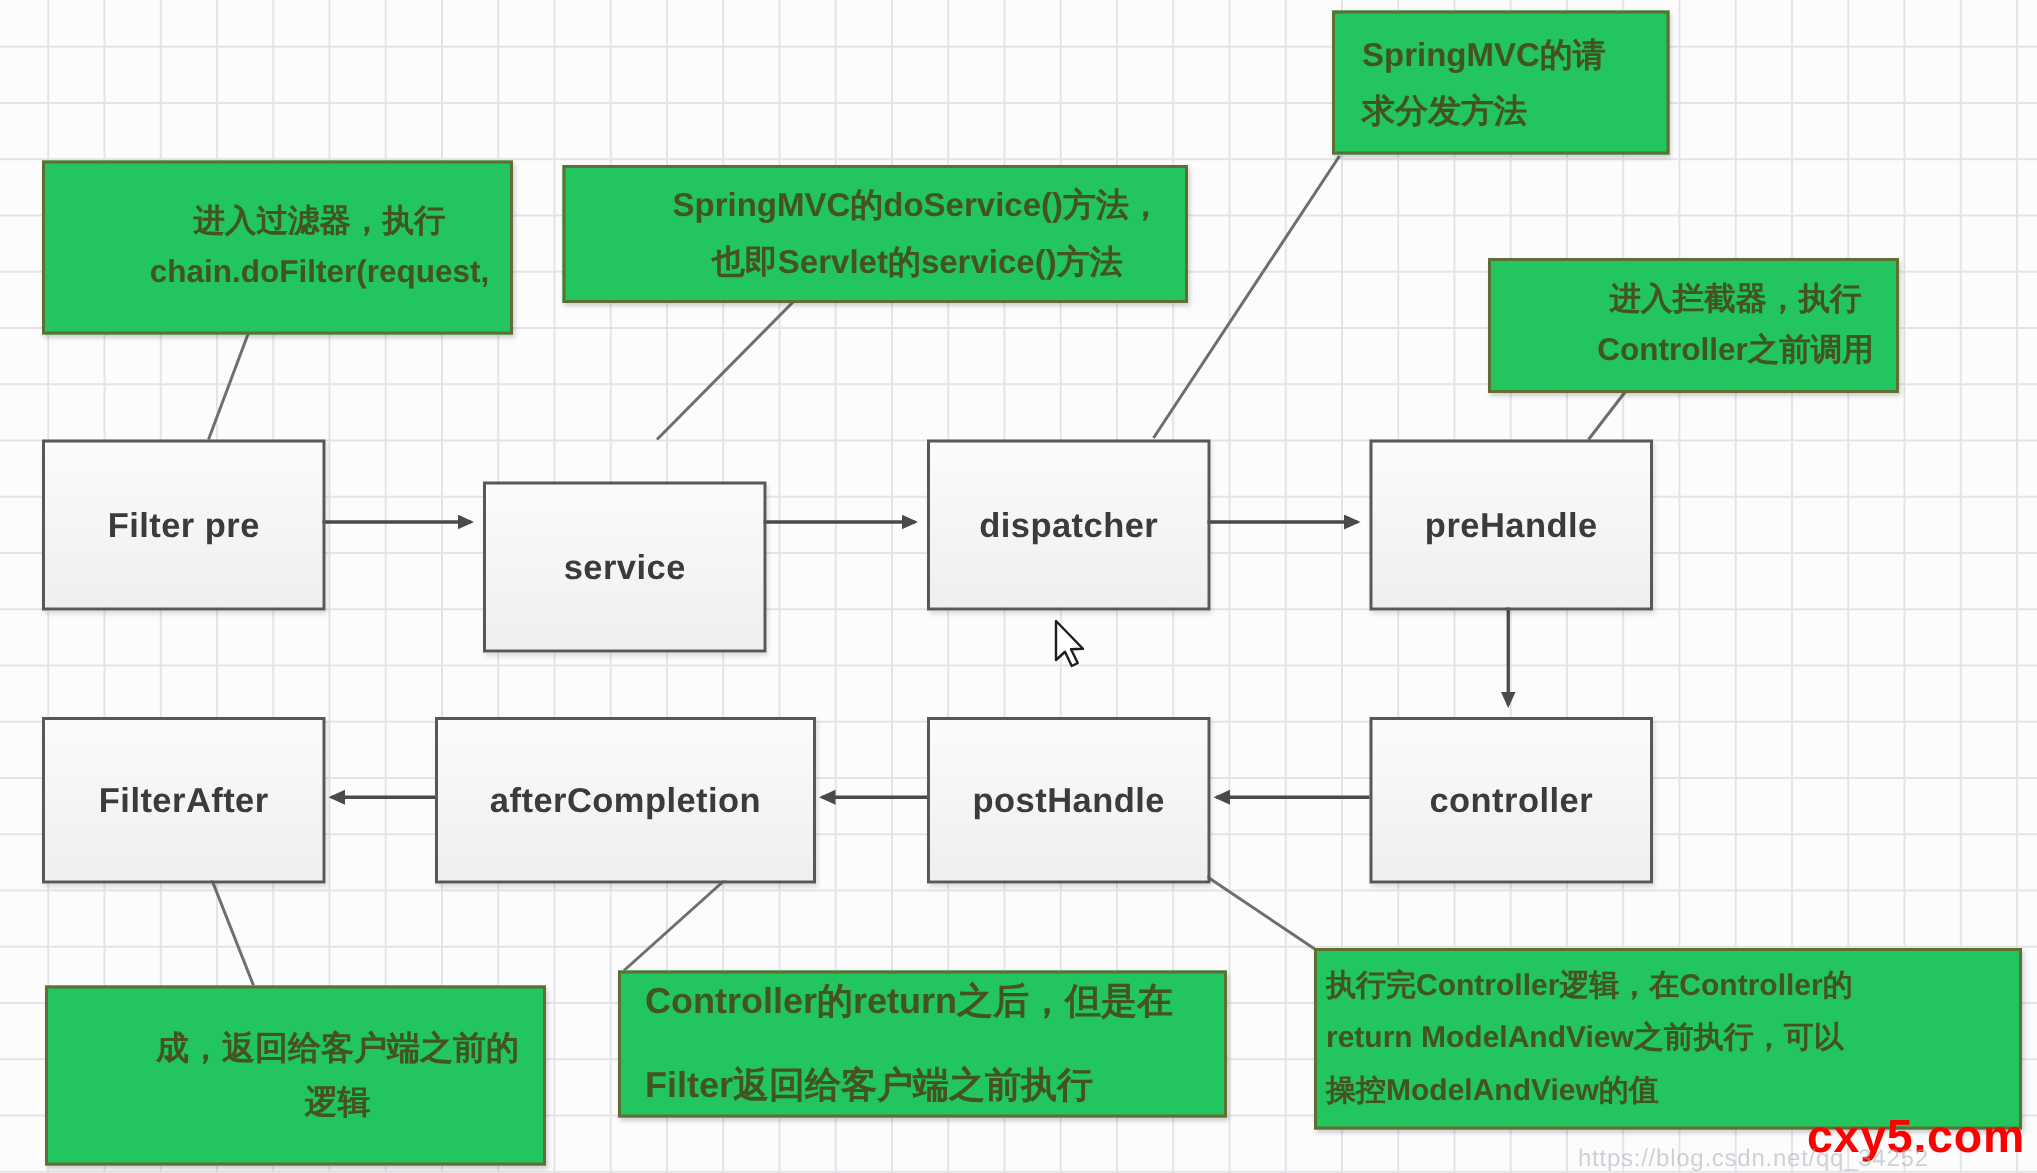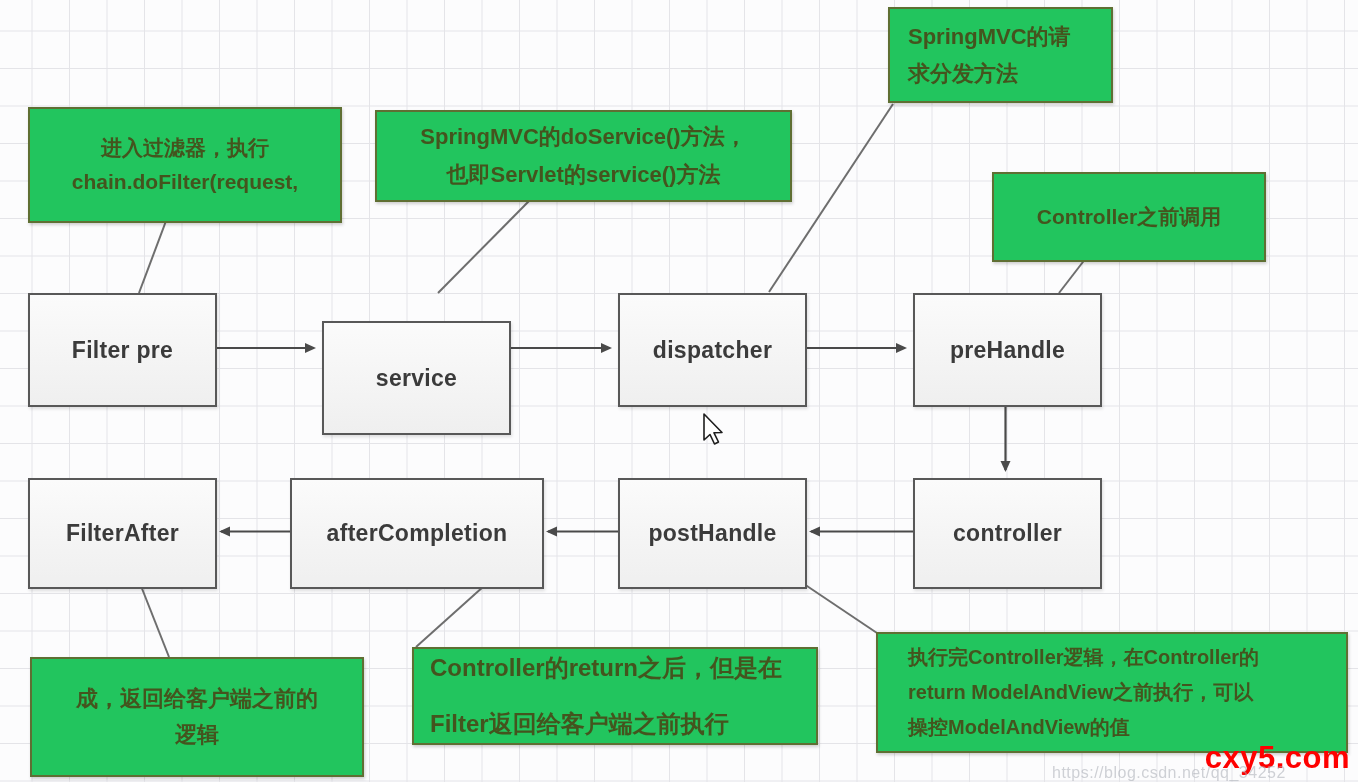--- a/index.html
+++ b/index.html
@@ -26,30 +26,30 @@
   }
   .note{
     position:absolute;
     background:#22c55e;
     border:2px solid #5f6f33;
     box-shadow:1px 2px 3px rgba(0,0,0,0.18);
     display:flex;flex-direction:column;justify-content:center;
     color:#44541e;font-weight:bold;
   }
   .note .ln{width:100%;}
-  .center .ln{text-align:center;}
+  .center .ln{text-align:center;padding-left:28px;}
   .leftal .ln{text-align:left;}
 
   #note-filter-pre{left:28px;top:107px;width:310px;height:112px;font-size:21px;line-height:34px;}
   #note-service{left:375px;top:110px;width:413px;height:88px;font-size:22px;line-height:38px;}
   #note-dispatcher{left:888px;top:7px;width:225px;height:96px;font-size:22px;line-height:37px;padding-left:18px;box-sizing:border-box;}
   #note-prehandle{left:992px;top:172px;width:270px;height:86px;font-size:21px;line-height:34px;}
   #note-filterafter{left:30px;top:657px;width:330px;height:116px;font-size:22px;line-height:36px;}
   #note-aftercompletion{left:412px;top:647px;width:406px;height:98px;font-size:24px;line-height:36px;padding-left:16px;box-sizing:border-box;gap:20px;}
-  #note-posthandle{left:876px;top:632px;width:472px;height:121px;font-size:20px;line-height:35px;padding-left:30px;box-sizing:border-box;}
+  #note-posthandle{left:876px;top:632px;width:472px;height:121px;font-size:20px;line-height:35px;padding-left:6px;box-sizing:border-box;}
 
   #node-filter-pre{left:28px;top:293px;width:185px;height:110px;}
   #node-service{left:322px;top:293px;width:185px;height:110px;margin-top:28px;}
   #node-dispatcher{left:618px;top:293px;width:185px;height:110px;}
   #node-prehandle{left:913px;top:293px;width:185px;height:110px;}
   #node-filterafter{left:28px;top:478px;width:185px;height:107px;}
   #node-aftercompletion{left:290px;top:478px;width:250px;height:107px;}
   #node-posthandle{left:618px;top:478px;width:185px;height:107px;}
   #node-controller{left:913px;top:478px;width:185px;height:107px;}
 
@@ -98,20 +98,21 @@
   <div class="ln">SpringMVC的doService()方法，</div>
   <div class="ln">也即Servlet的service()方法</div>
 </div>
 
 <div class="note leftal" id="note-dispatcher">
   <div class="ln">SpringMVC的请</div>
   <div class="ln">求分发方法</div>
 </div>
 
 <div class="note center" id="note-prehandle">
+  <div class="ln">进入拦截器，执行</div>
   <div class="ln">Controller之前调用</div>
 </div>
 
 <div class="note center" id="note-filterafter">
   <div class="ln">成，返回给客户端之前的</div>
   <div class="ln">逻辑</div>
 </div>
 
 <div class="note leftal" id="note-aftercompletion">
   <div class="ln">Controller的return之后，但是在</div>

